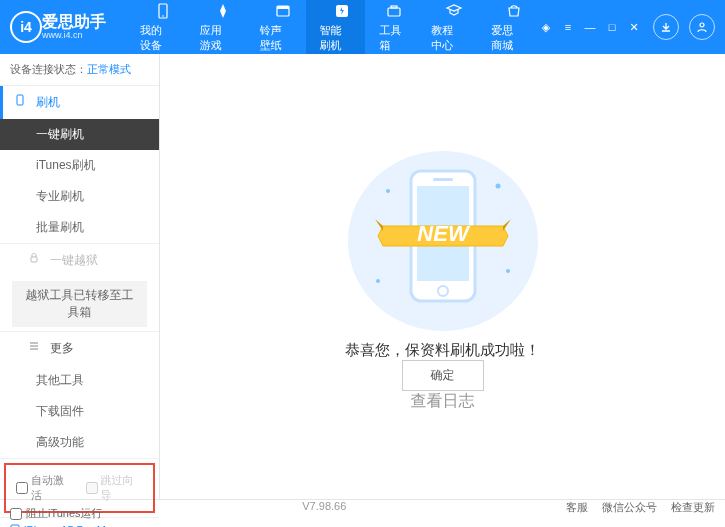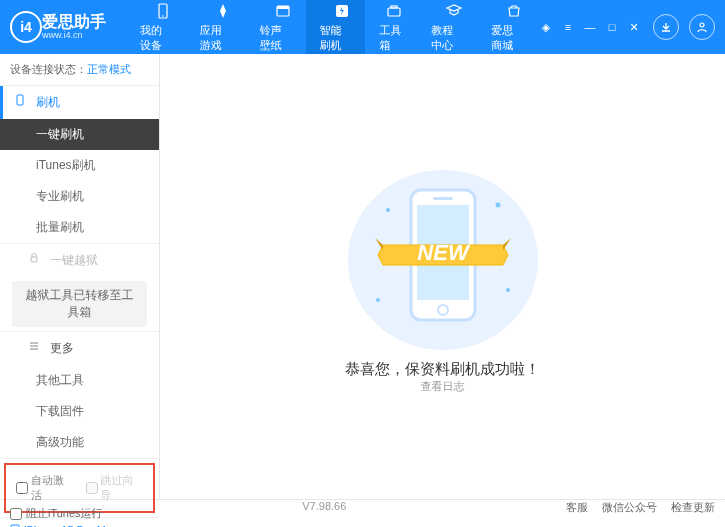--- a/index.html
+++ b/index.html
@@ -30,21 +30,21 @@
 .side-lock{color:#bbb}
 .checkbox-row{padding:8px 10px;display:flex;gap:12px;align-items:center;border:2px solid #e74c3c;margin:4px}
 .checkbox-row label{display:flex;align-items:center;gap:3px;color:#888;font-size:11px}
 .checkbox-row label.disabled{color:#ccc}
 .device-info{padding:6px 10px;border-top:1px solid #eee}
 .device-name{color:#1a8cff;font-size:11px;display:flex;align-items:center;gap:4px}
 .main{flex:1;display:flex;flex-direction:column;align-items:center;justify-content:center;gap:0;position:relative}
 .phone-illust{width:140px;height:200px;position:relative}
 .success-text{font-size:15px;color:#333}
 .ok-btn{padding:6px 28px;border:1px solid #ccc;background:#fff;cursor:pointer;font-size:12px;color:#555}
-.log-link{font-size:11px;color:#999;cursor:pointer}
+.log-link{font-size:16px;color:#999;cursor:pointer}
 .footer{height:28px;border-top:1px solid #e5e5e5;display:flex;padding:0 10px;font-size:11px;color:#666}
 .footer-left{display:flex;align-items:center;gap:4px}
 .footer-right{margin-left:auto;display:flex;gap:14px}
 .footer-right span{cursor:pointer}
 .version{margin-left:auto;margin-right:20px;color:#999}
 input[type=checkbox]{width:12px;height:12px}
 svg{display:block}
 </style>
 </head>
 <body>
@@ -212,20 +212,21 @@
         <text x="110" y="100" text-anchor="middle" font-size="22" font-weight="bold" fill="#fff" font-style="italic">NEW</text>
         <path d="M50 85 L42 78 L50 90 Z" fill="#d49a00"></path>
         <path d="M170 85 L178 78 L170 90 Z" fill="#d49a00"></path>
         <circle cx="55" cy="50" r="2" fill="#7ec8ff"></circle>
         <circle cx="165" cy="45" r="2.5" fill="#7ec8ff"></circle>
         <circle cx="175" cy="130" r="2" fill="#7ec8ff"></circle>
         <circle cx="45" cy="140" r="2" fill="#7ec8ff"></circle>
       </svg>
     </div>
     <div class="success-text">恭喜您，保资料刷机成功啦！</div>
+    <button class="ok-btn">确定</button>
     <div class="log-link">查看日志</div>
   </div>
 </div>
 
 <div class="footer">
   <div class="footer-left">
     <input type="checkbox" style="">
     <span>阻止iTunes运行</span>
   </div>
   <span class="version">V7.98.66</span>

